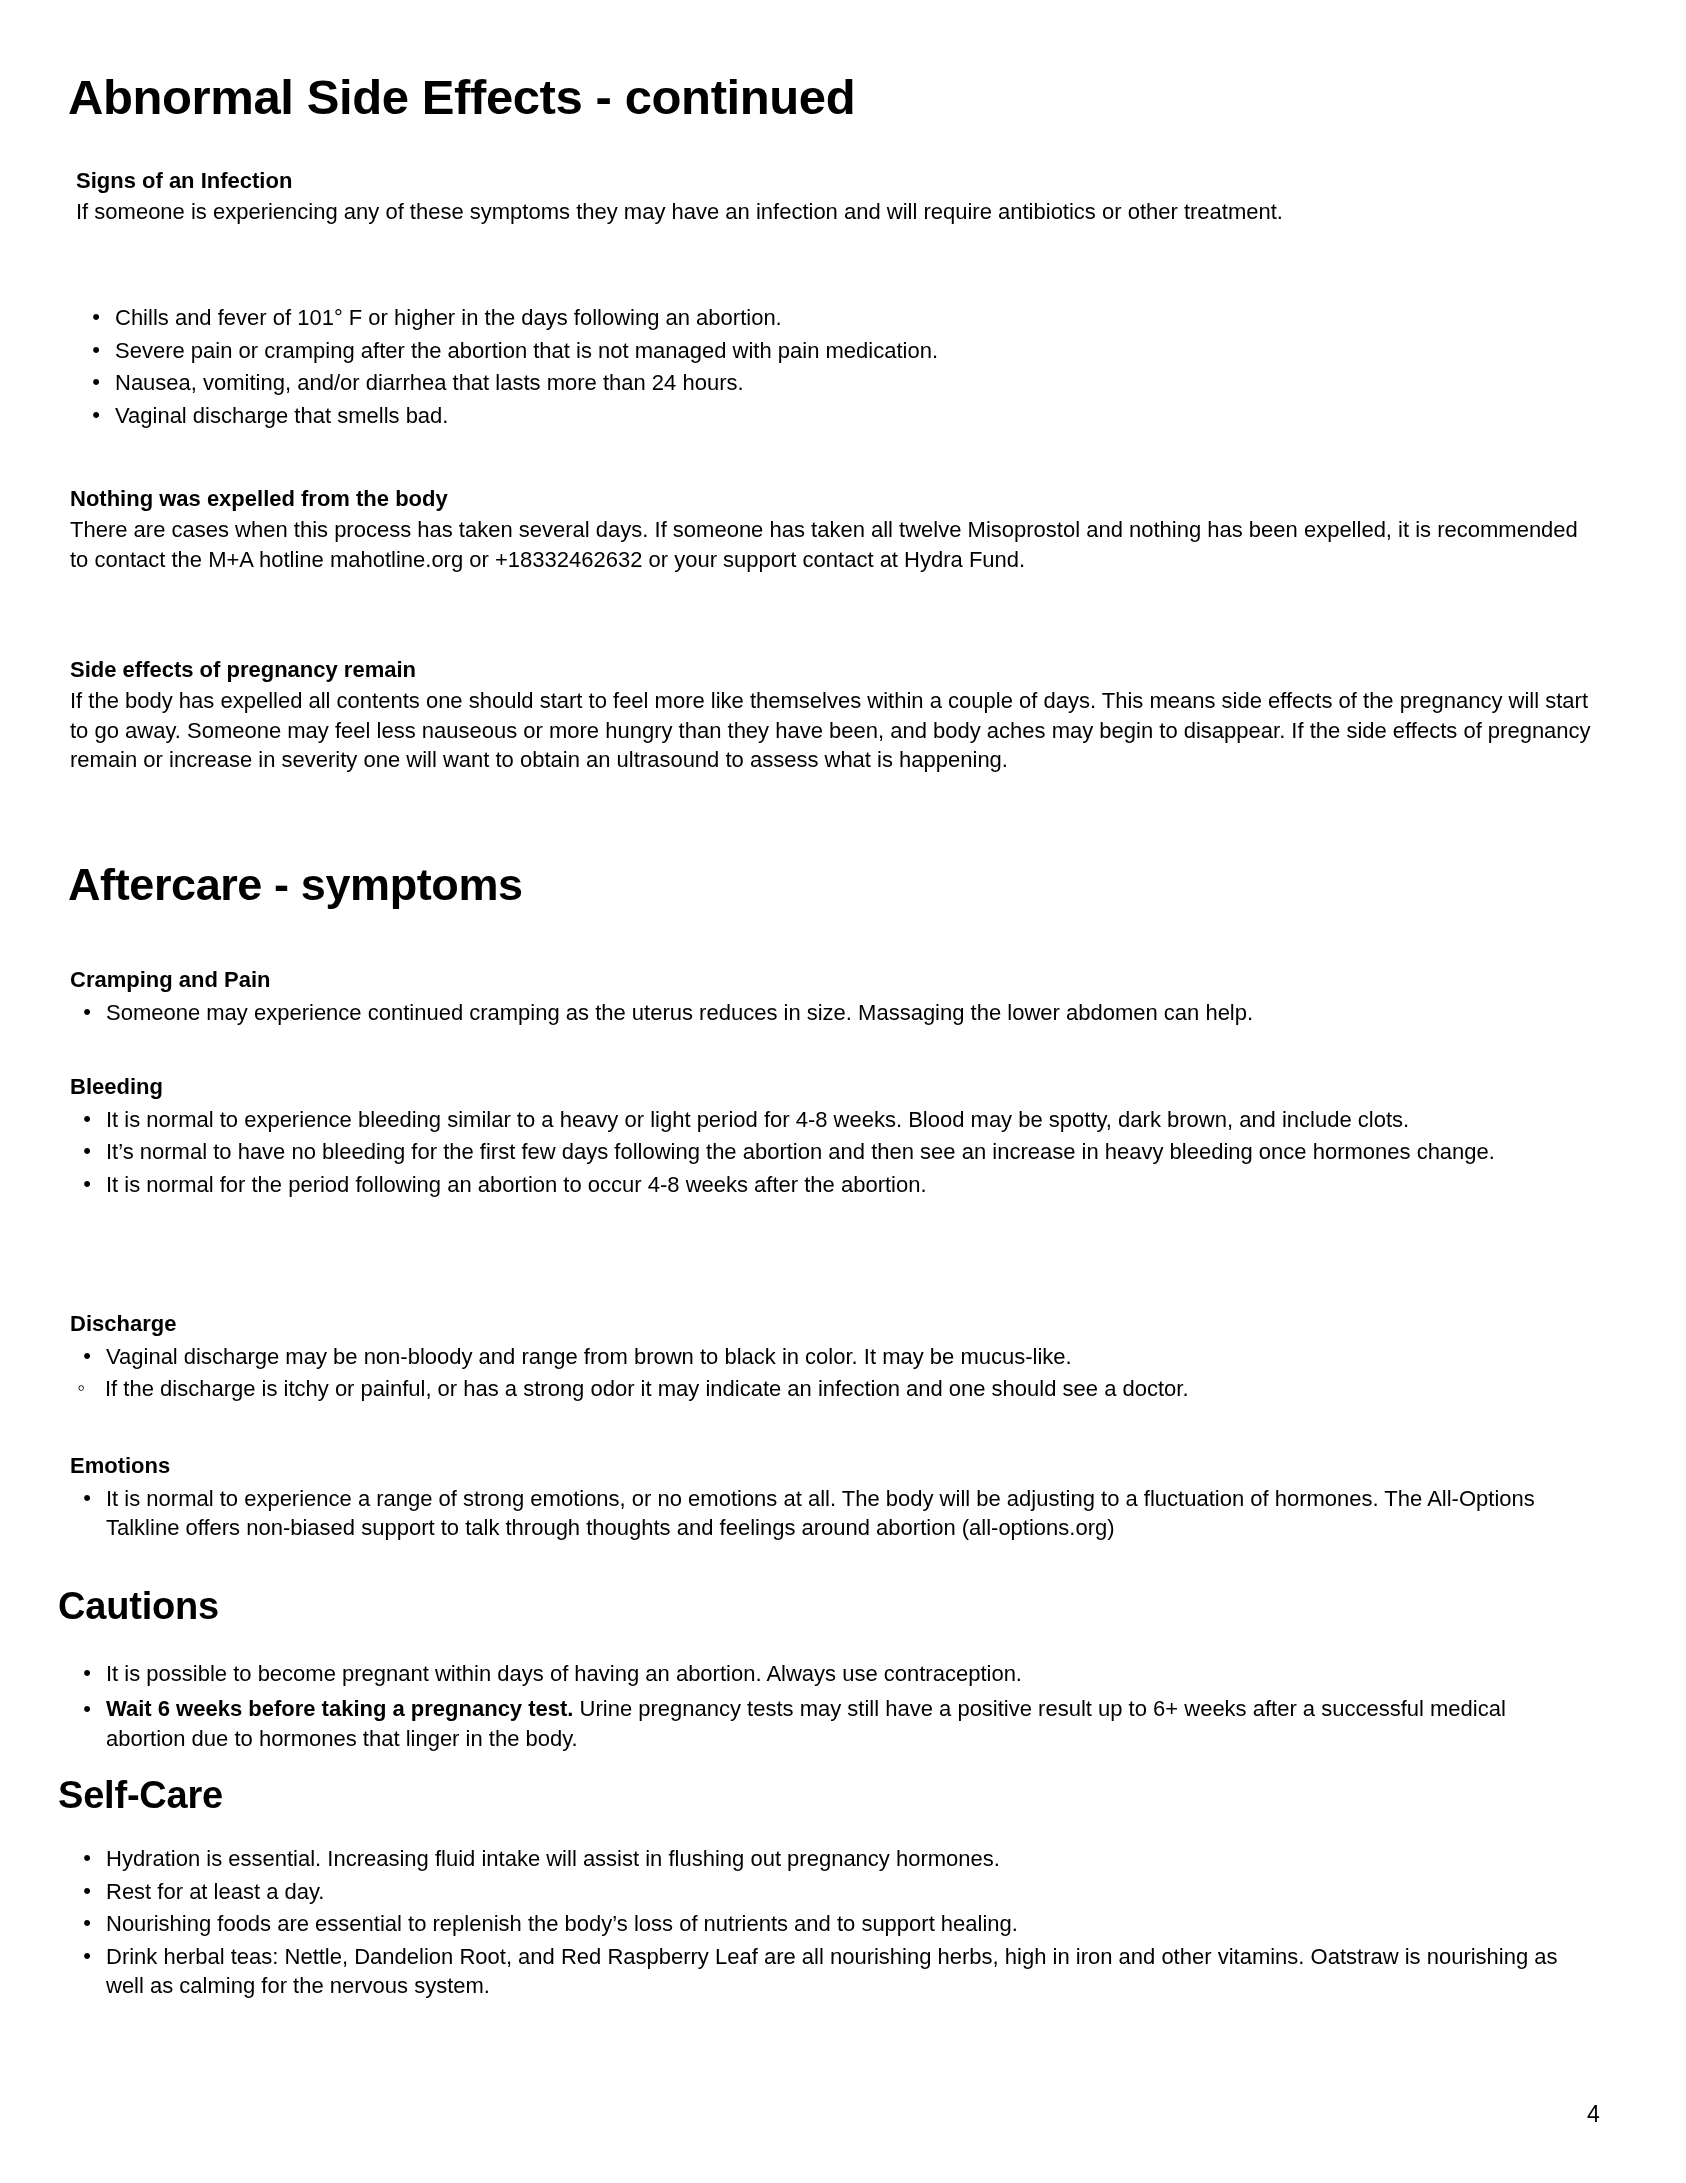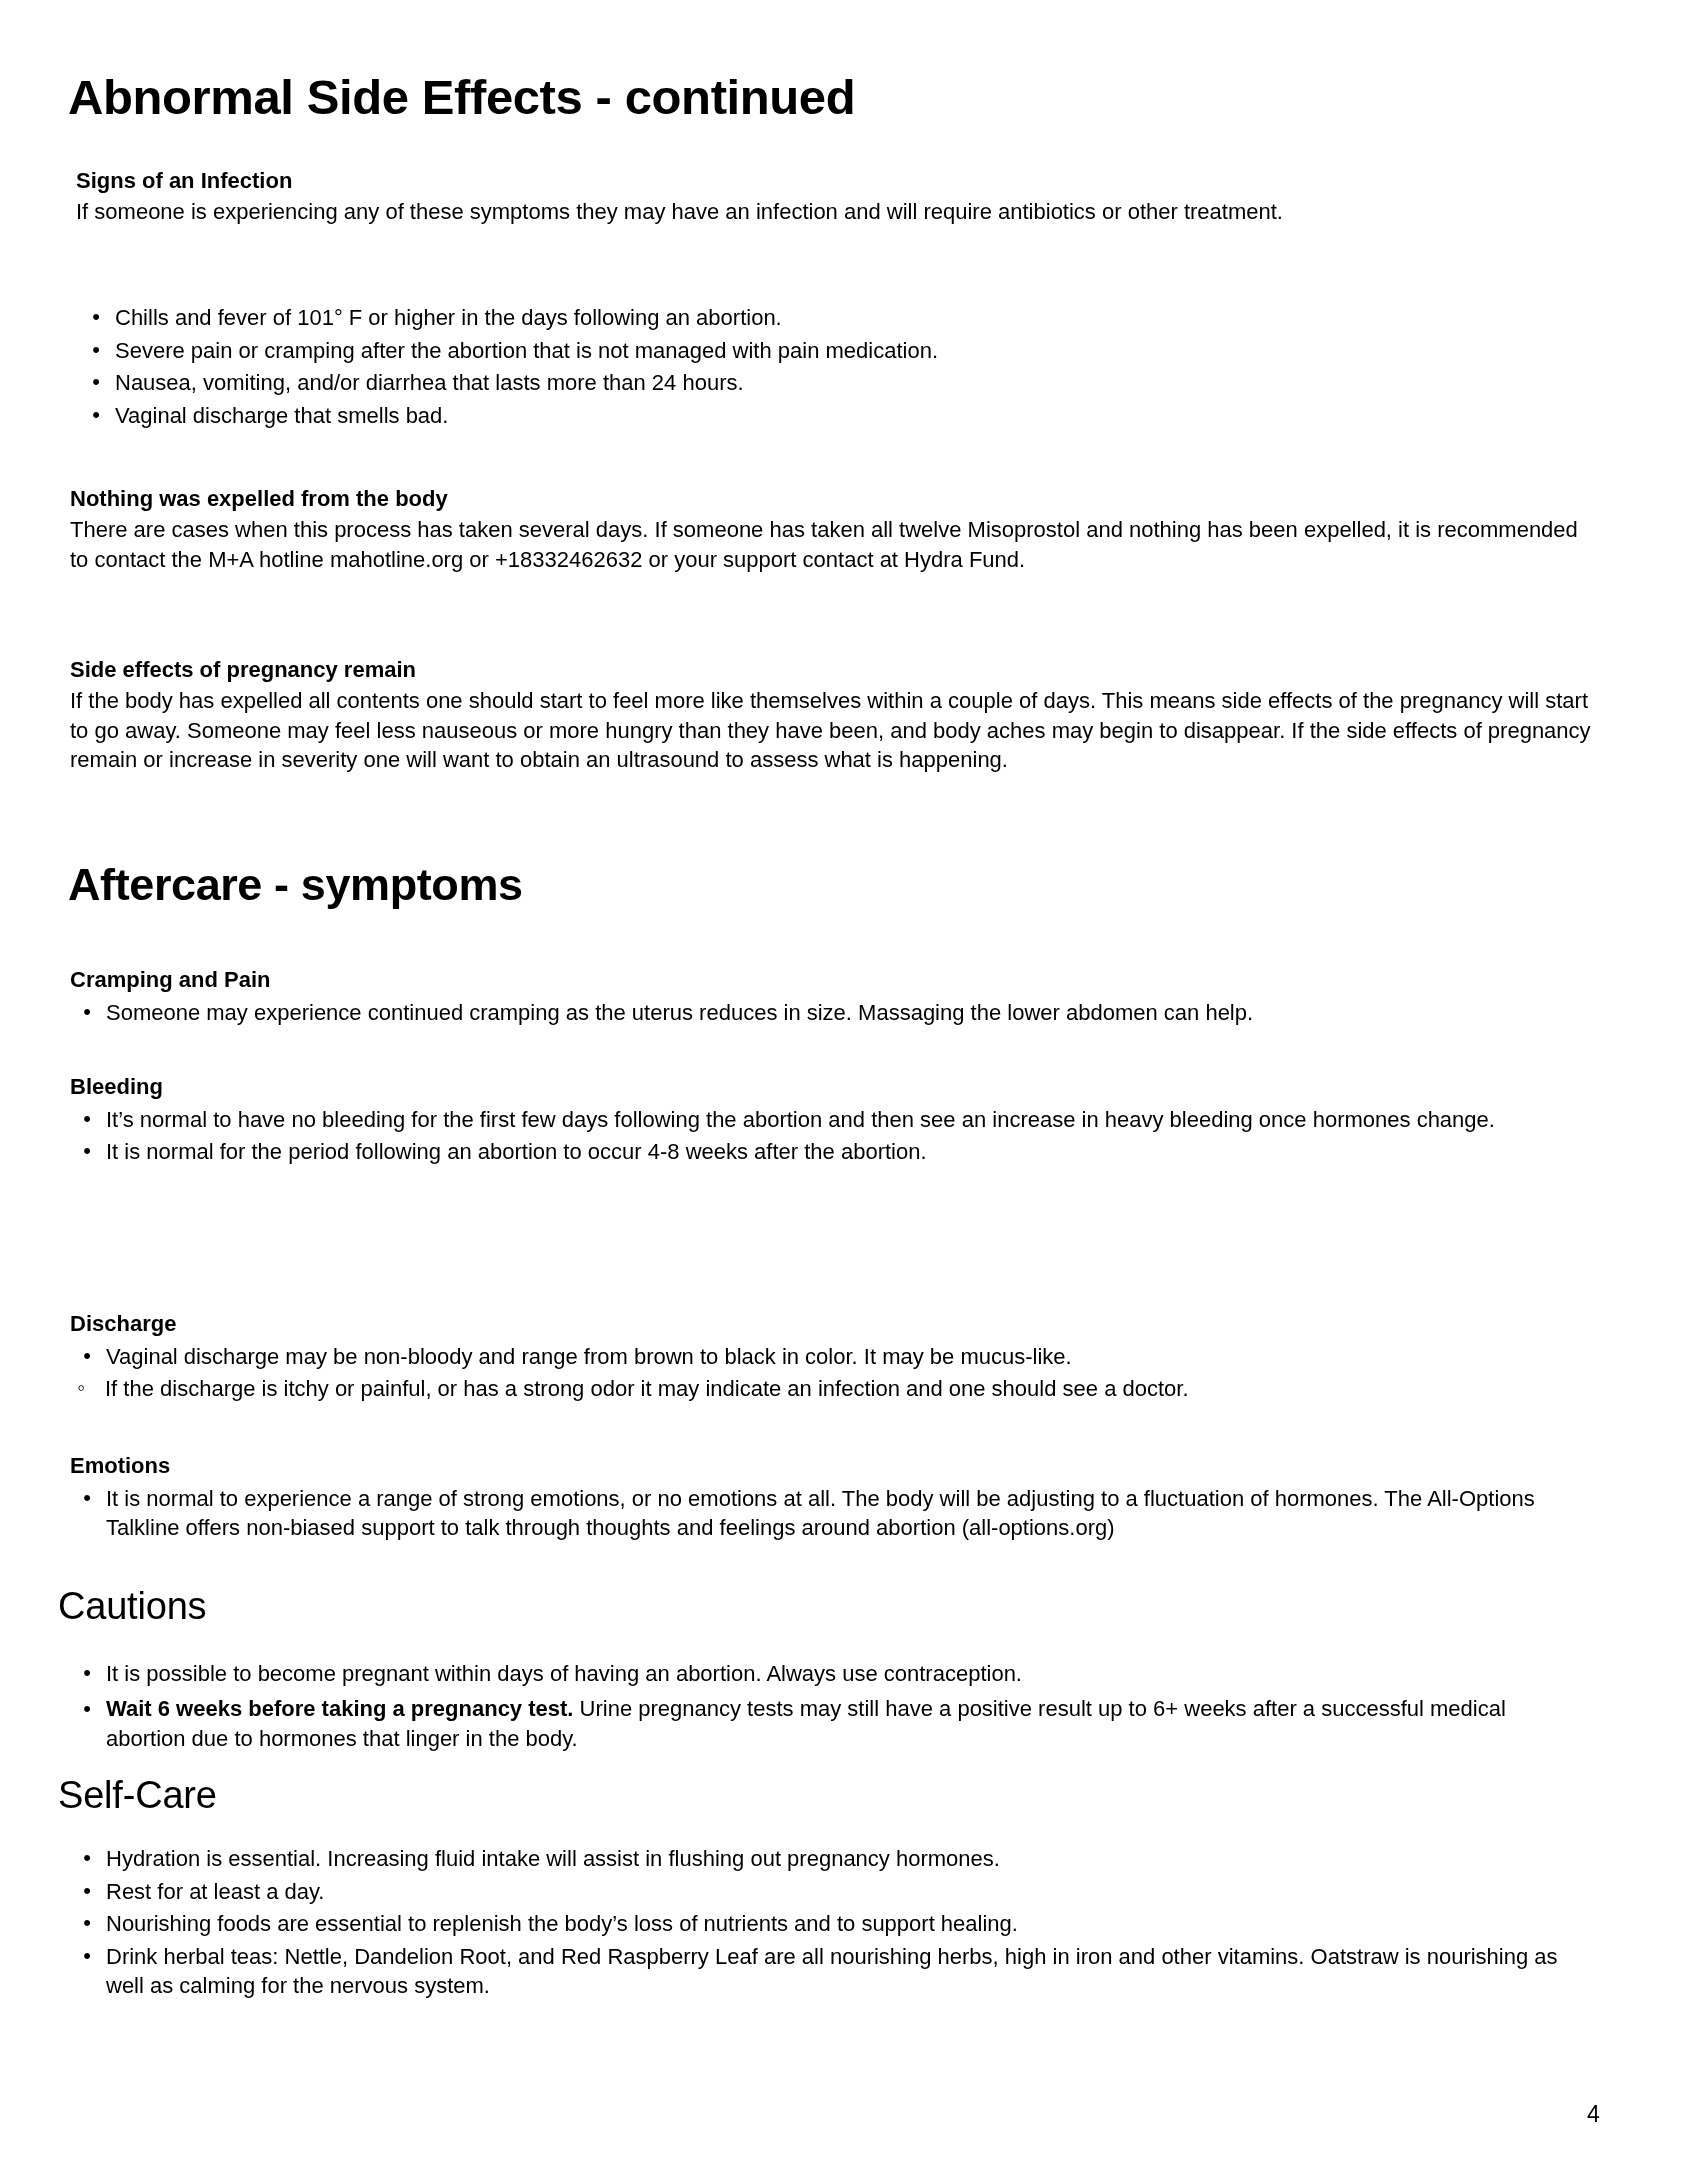--- a/index.html
+++ b/index.html
@@ -35,21 +35,21 @@
   }
   .title-lg {
     font-size: 45px;
     font-weight: bold;
     letter-spacing: -0.4px;
     line-height: 1.0;
     margin: 0;
   }
   .title-md {
     font-size: 38px;
-    font-weight: normal;
+    font-weight: bold;
     letter-spacing: -0.2px;
     line-height: 1.0;
     margin: 0;
   }
   .subhead {
     font-size: 22px;
     font-weight: bold;
     line-height: 1.30;
     margin: 0;
   }
@@ -175,20 +175,21 @@
   <div class="abs" id="blk-cramping">
     <div class="subhead section-head-tight">Cramping and Pain</div>
     <ul class="bul">
       <li>Someone may experience continued cramping as the uterus reduces in size. Massaging the lower abdomen can help.</li>
     </ul>
   </div>
 
   <div class="abs" id="blk-bleeding">
     <div class="subhead section-head-tight">Bleeding</div>
     <ul class="bul">
+      <li>It is normal to experience bleeding similar to a heavy or light period for 4-8 weeks. Blood may be spotty, dark brown, and include clots.</li>
       <li>It’s normal to have no bleeding for the first few days following the abortion and then see an increase in heavy bleeding once hormones change.</li>
       <li>It is normal for the period following an abortion to occur 4-8 weeks after the abortion.</li>
     </ul>
   </div>
 
   <div class="abs" id="blk-discharge">
     <div class="subhead section-head-tight">Discharge</div>
     <ul class="bul">
       <li>Vaginal discharge may be non-bloody and range from brown to black in color. It may be mucus-like.</li>
     </ul>

